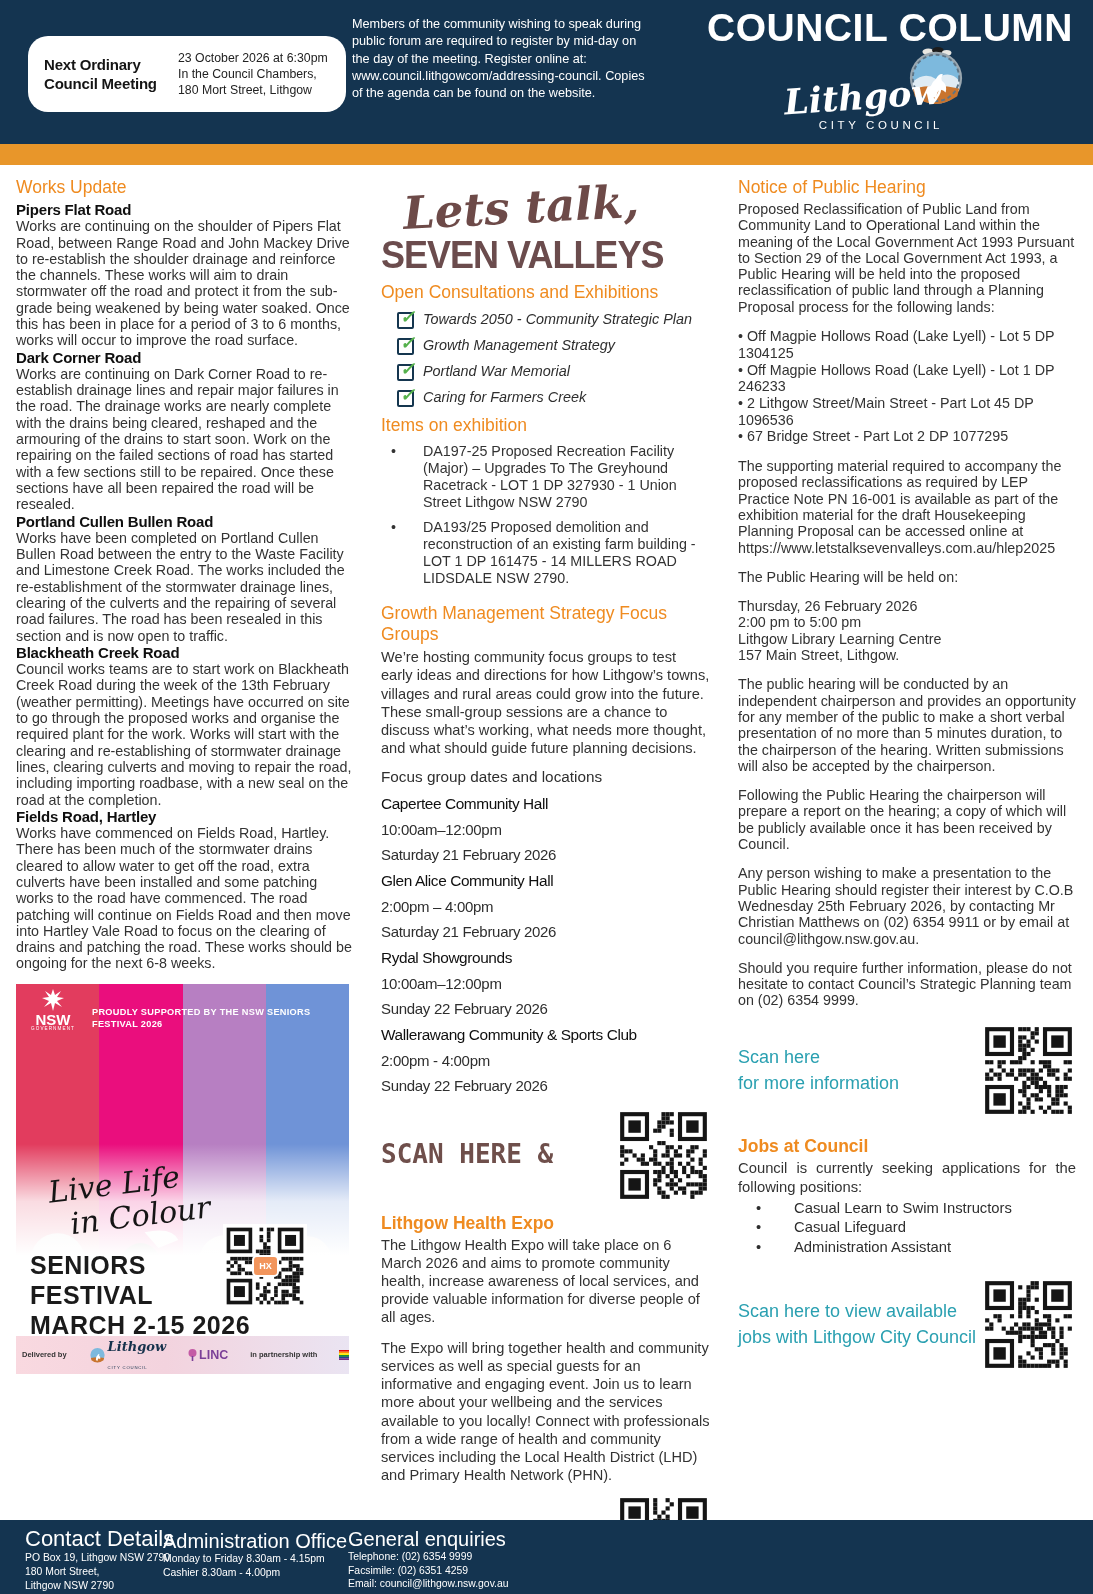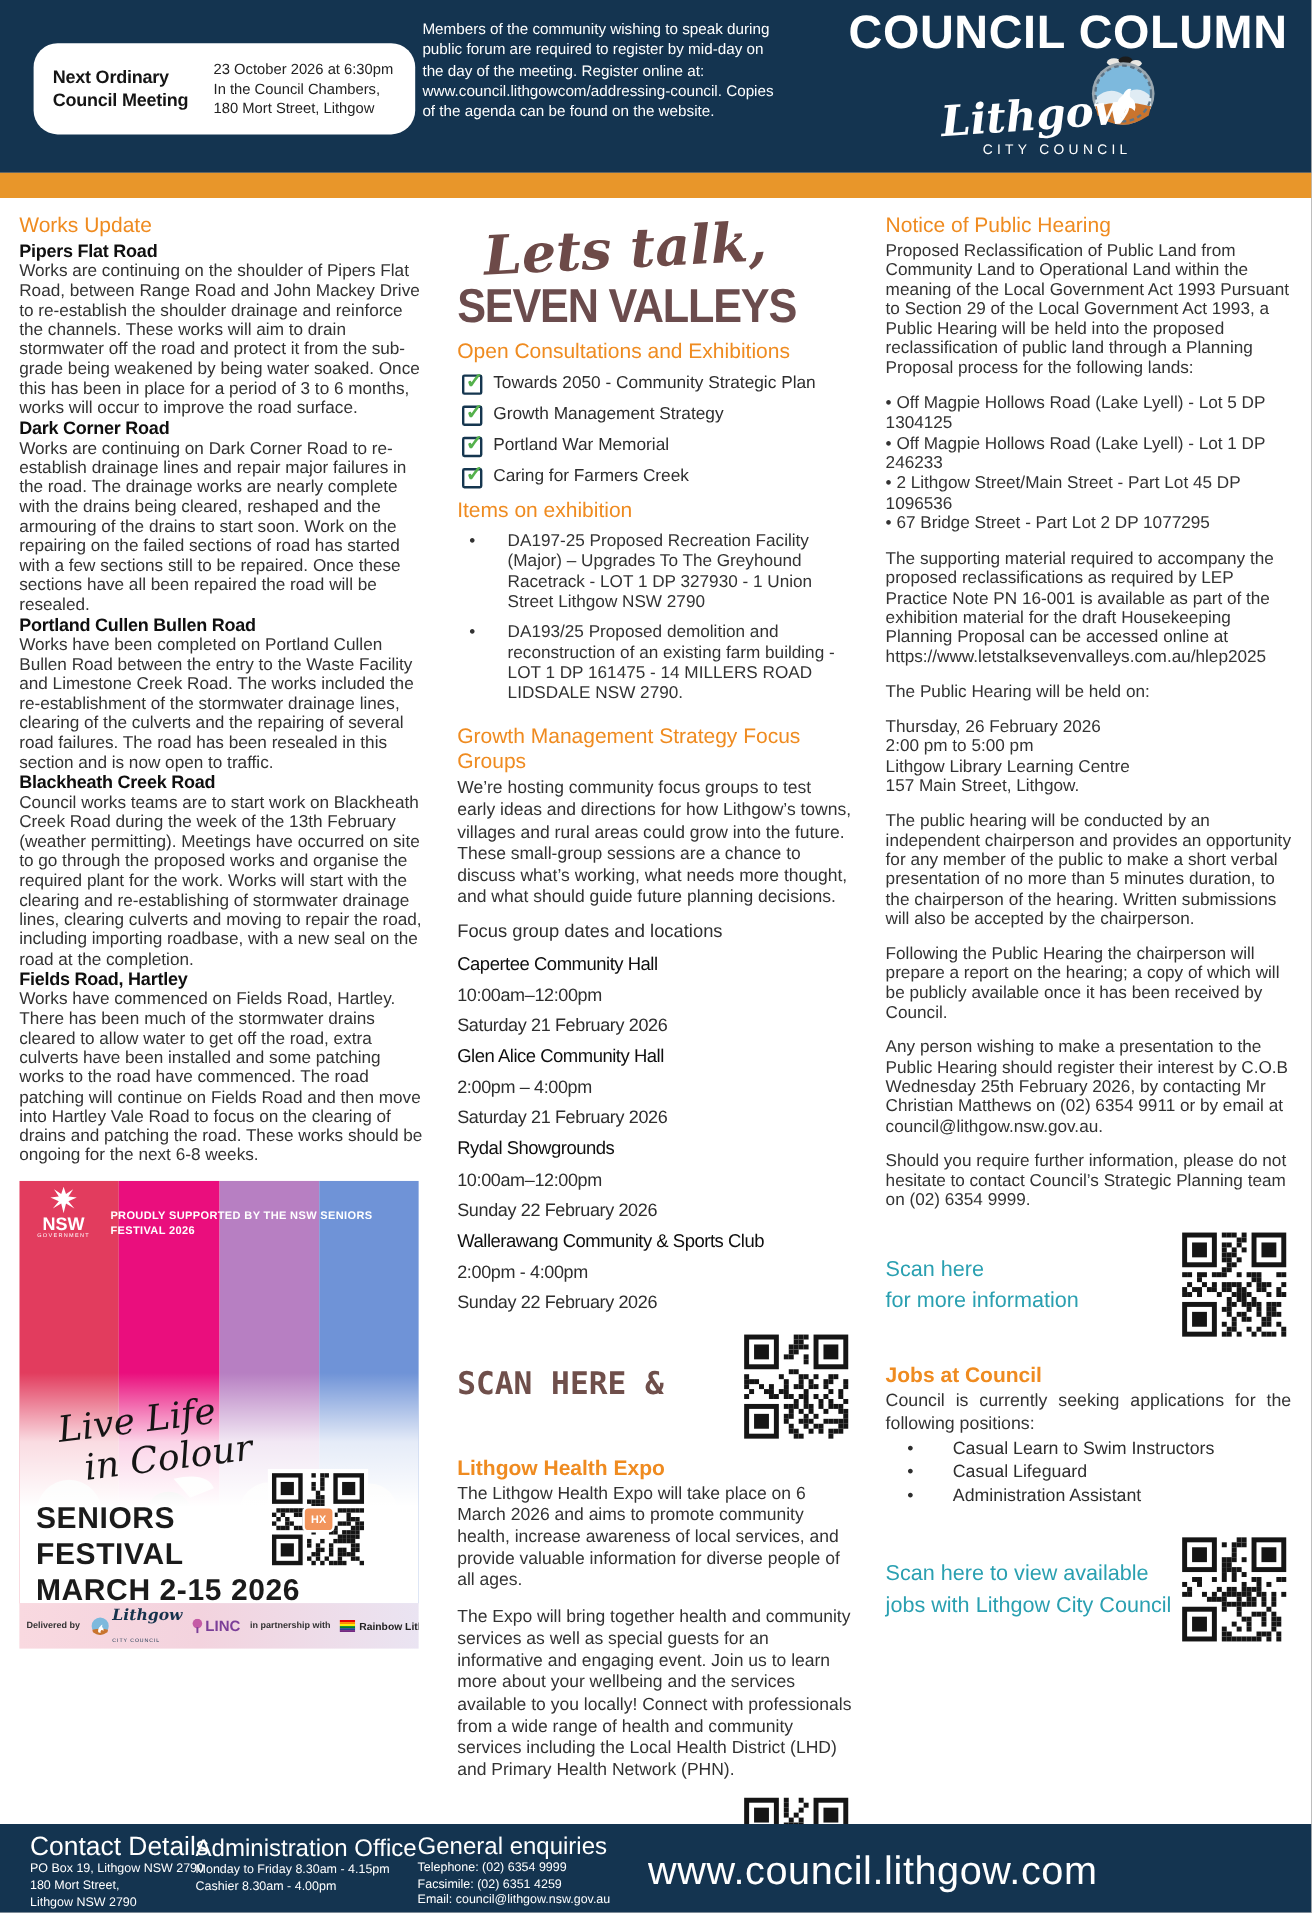--- a/index.html
+++ b/index.html
@@ -29,21 +29,21 @@
   .orange-h{color:#ef8b20;font-size:17.5px;font-weight:normal;margin:0 0 3px;}
   .orange-hb{color:#ef8b20;font-size:17.5px;font-weight:bold;margin:0 0 2px;}
   .sub-h{font-size:15px;font-weight:bold;color:#0f0f0f;letter-spacing:-0.2px;line-height:1.15;}
   .gap{height:13px;}
 
   
   .lets-talk{font-family:"DejaVu Serif",serif;font-style:italic;font-weight:bold;color:#6d4a48;
              font-size:45px;transform:rotate(-3deg);margin:2px 0 0 22px;white-space:nowrap;}
   .seven-valleys{font-weight:800;color:#6b4c4d;font-size:36px;letter-spacing:-1px;margin:0 0 8px;
                  transform:scale(1,1.1);transform-origin:left top;white-space:nowrap;}
-  .check-row{display:flex;gap:9px;align-items:flex-start;margin:8px 4px;font-size:14.4px;color:#2e2e2e;}
+  .check-row{display:flex;gap:9px;align-items:flex-start;margin:8px 16px;font-size:14.4px;color:#2e2e2e;font-style:italic;}
   .cb{width:13px;height:13px;border:2px solid #15364f;border-radius:2px;position:relative;flex:none;margin-top:1px;background:#fff;}
   .cb::after{content:"✓";position:absolute;left:1px;top:-8px;color:#55b14c;font-size:18px;font-weight:bold;}
   .exbullet{position:relative;padding-left:42px;margin:7px 0;font-size:14.3px;line-height:1.2;}
   .exbullet::before{content:"•";position:absolute;left:10px;top:0;}
   .focus-label{font-size:15.3px;color:#2e2e2e;margin:10px 0 2px;}
   .venue{font-weight:normal;font-size:15.4px;color:#0f0f0f;letter-spacing:-0.4px;margin:9px 0 0;}
   .sess-line{font-size:15px;color:#2e2e2e;letter-spacing:-0.3px;margin:8px 0;}
   .scan-talk-row{display:flex;justify-content:space-between;align-items:center;margin:14px 0 10px;}
   .scan-talk{font-family:"DejaVu Sans Mono",monospace;font-weight:bold;color:#6f4f4b;font-size:26px;line-height:1.6;white-space:nowrap;}
   .teal{color:#2aa0b1;font-size:18px;line-height:1.45;}
@@ -76,21 +76,21 @@
   .p-script span{display:block;}
   .p-script span:nth-child(2){margin-left:18px;}
   .p-title{position:absolute;left:14px;top:266px;z-index:4;font-weight:800;color:#1b1b1b;
            font-size:25px;line-height:1.2;letter-spacing:0.5px;}
   .p-qr{position:absolute;right:42px;top:240px;width:84px;height:84px;z-index:4;}
   .p-qr svg{width:100%;height:100%;}
   .hx{position:absolute;left:29px;top:31px;width:27px;height:22px;background:#f2955c;border:2px solid #fff;
       border-radius:5px;color:#fff;font-weight:bold;font-size:9px;display:flex;align-items:center;justify-content:center;box-sizing:border-box;}
   .p-strip{position:absolute;left:0;right:0;bottom:0;height:38px;z-index:5;
            background:linear-gradient(90deg,#f9d9e0 0%,#f3d3de 45%,#eae4f2 100%);
-           display:flex;align-items:center;gap:8px;padding:0 6px;}
+           display:flex;align-items:center;gap:22px;padding:0 6px;}
   .strip-small{font-size:7.5px;font-weight:bold;color:#333;line-height:1.2;flex:none;}
   .lith-mini{display:flex;align-items:center;gap:2px;flex:none;}
   .lith-mini .ls{font-family:"DejaVu Serif",serif;font-style:italic;font-weight:bold;color:#16324c;font-size:13px;line-height:1;}
   .lith-mini .lc{font-size:4.3px;letter-spacing:0.8px;color:#16324c;}
   .linc{color:#7b3f98;font-weight:800;font-size:12.5px;flex:none;display:flex;align-items:center;gap:2px;}
   .rainbow{display:flex;align-items:center;gap:3px;flex:none;font-size:8.6px;font-weight:bold;color:#222;}
 
   
   footer{position:absolute;left:0;right:0;bottom:0;height:74px;background:#143450;color:#fff;}
   .f-h1{font-size:22px;font-weight:normal;line-height:1.1;}
@@ -1053,15 +1053,14 @@
       </div>
     </div>
     <div class="f-enq">
       <div class="f-h2">General enquiries</div>
       <div class="f-small">
         <div>Telephone: (02) 6354 9999</div>
         <div>Facsimile: (02) 6351 4259</div>
         <div>Email: council@lithgow.nsw.gov.au</div>
       </div>
     </div>
-    <div class="f-url">www.council.lithgow.com</div>
   </footer>
 </div>
 
 </body></html>

